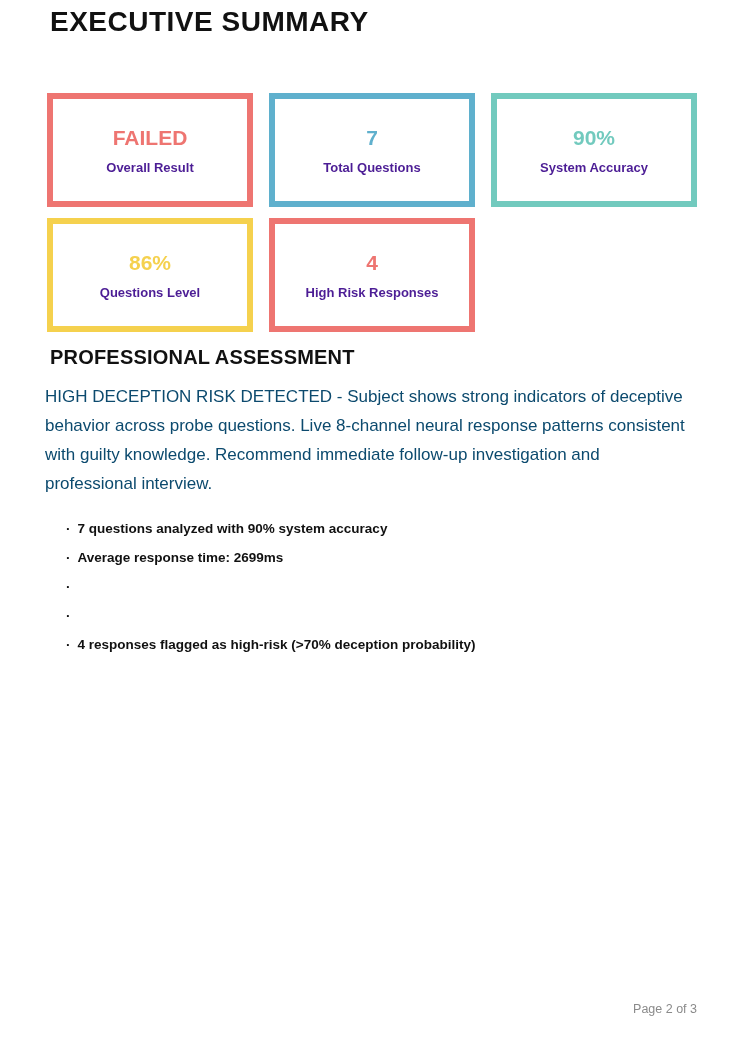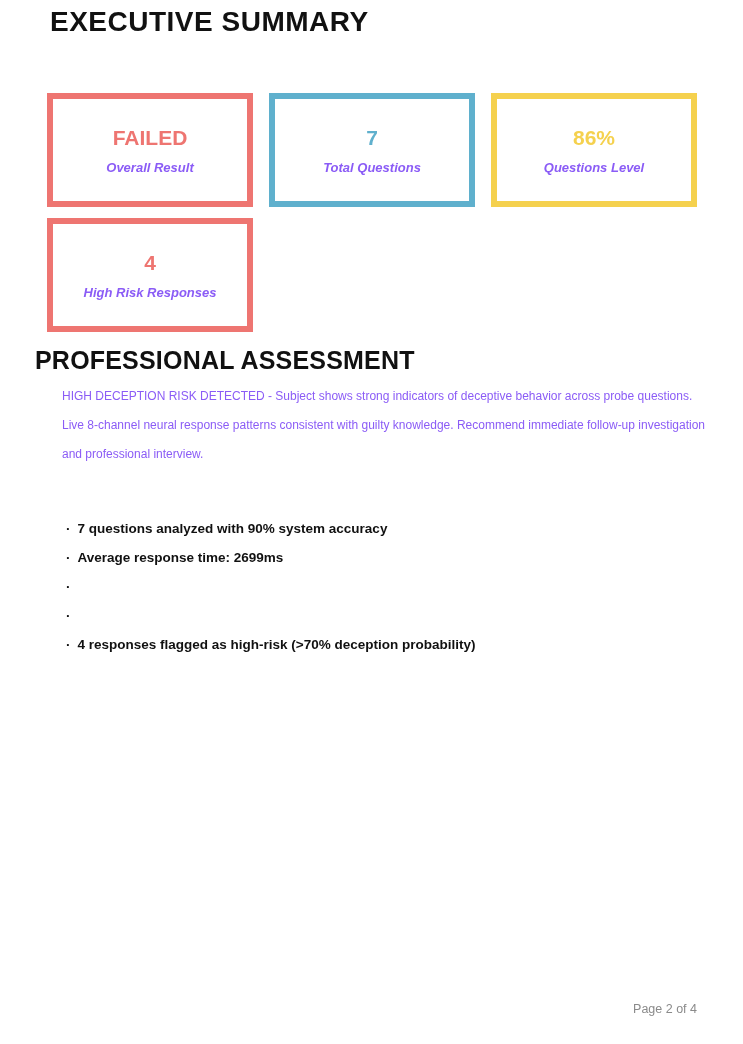--- a/index.html
+++ b/index.html
@@ -46,44 +46,43 @@
     text-align: center;
   }
   .card-value {
     font-size: 21px;
     font-weight: 700;
     line-height: 1;
   }
   .card-label {
     font-size: 13px;
     font-weight: 700;
-    color: #8b5cf6;
+    color: #4c1d95;
     line-height: 1;
-    font-style: italic;
   }
 
   .section-heading {
     position: absolute;
-    left: 35px;
-    font-size: 25px;
+    left: 50px;
+    font-size: 20px;
     font-weight: 700;
     color: #111111;
     letter-spacing: 0.2px;
   }
   .heading-assessment { top: 346px; }
   .heading-findings { top: 484px; }
 
   .assessment-body {
     position: absolute;
-    left: 62px;
+    left: 45px;
     top: 382px;
     width: 650px;
-    font-size: 12px;
+    font-size: 17px;
     line-height: 29px;
-    color: #8b5cf6;
+    color: #0c4a6e;
     font-weight: 400;
   }
 
   .findings-list {
     position: absolute;
     left: 66px;
     top: 522px;
     list-style: none;
   }
   .finding-item {
@@ -118,20 +117,24 @@
 
   <div class="cards-grid">
       <div class="card" style="border-color: rgb(238, 117, 113);">
         <div class="card-value" style="color: rgb(238, 117, 113);">FAILED</div>
         <div class="card-label">Overall Result</div>
       </div>
       <div class="card" style="border-color: rgb(95, 176, 205);">
         <div class="card-value" style="color: rgb(95, 176, 205);">7</div>
         <div class="card-label">Total Questions</div>
       </div>
+      <div class="card" style="border-color: rgb(114, 202, 190);">
+        <div class="card-value" style="color: rgb(114, 202, 190);">90%</div>
+        <div class="card-label">System Accuracy</div>
+      </div>
       <div class="card" style="border-color: rgb(245, 209, 78);">
         <div class="card-value" style="color: rgb(245, 209, 78);">86%</div>
         <div class="card-label">Questions Level</div>
       </div>
       <div class="card" style="border-color: rgb(238, 117, 113);">
         <div class="card-value" style="color: rgb(238, 117, 113);">4</div>
         <div class="card-label">High Risk Responses</div>
       </div>
     </div>
 
@@ -154,15 +157,15 @@
       </li>
       <li class="finding-item">
         <span class="bullet-dot">·</span>
       </li>
       <li class="finding-item">
         <span class="bullet-dot">·</span>
         <span>4 responses flagged as high-risk (&gt;70% deception probability)</span>
       </li>
     </ul>
 
-  <div class="page-footer">Page 2 of 4</div>
+  <div class="page-footer">Page 2 of 3</div>
 
 </div>
 
 </body></html>

